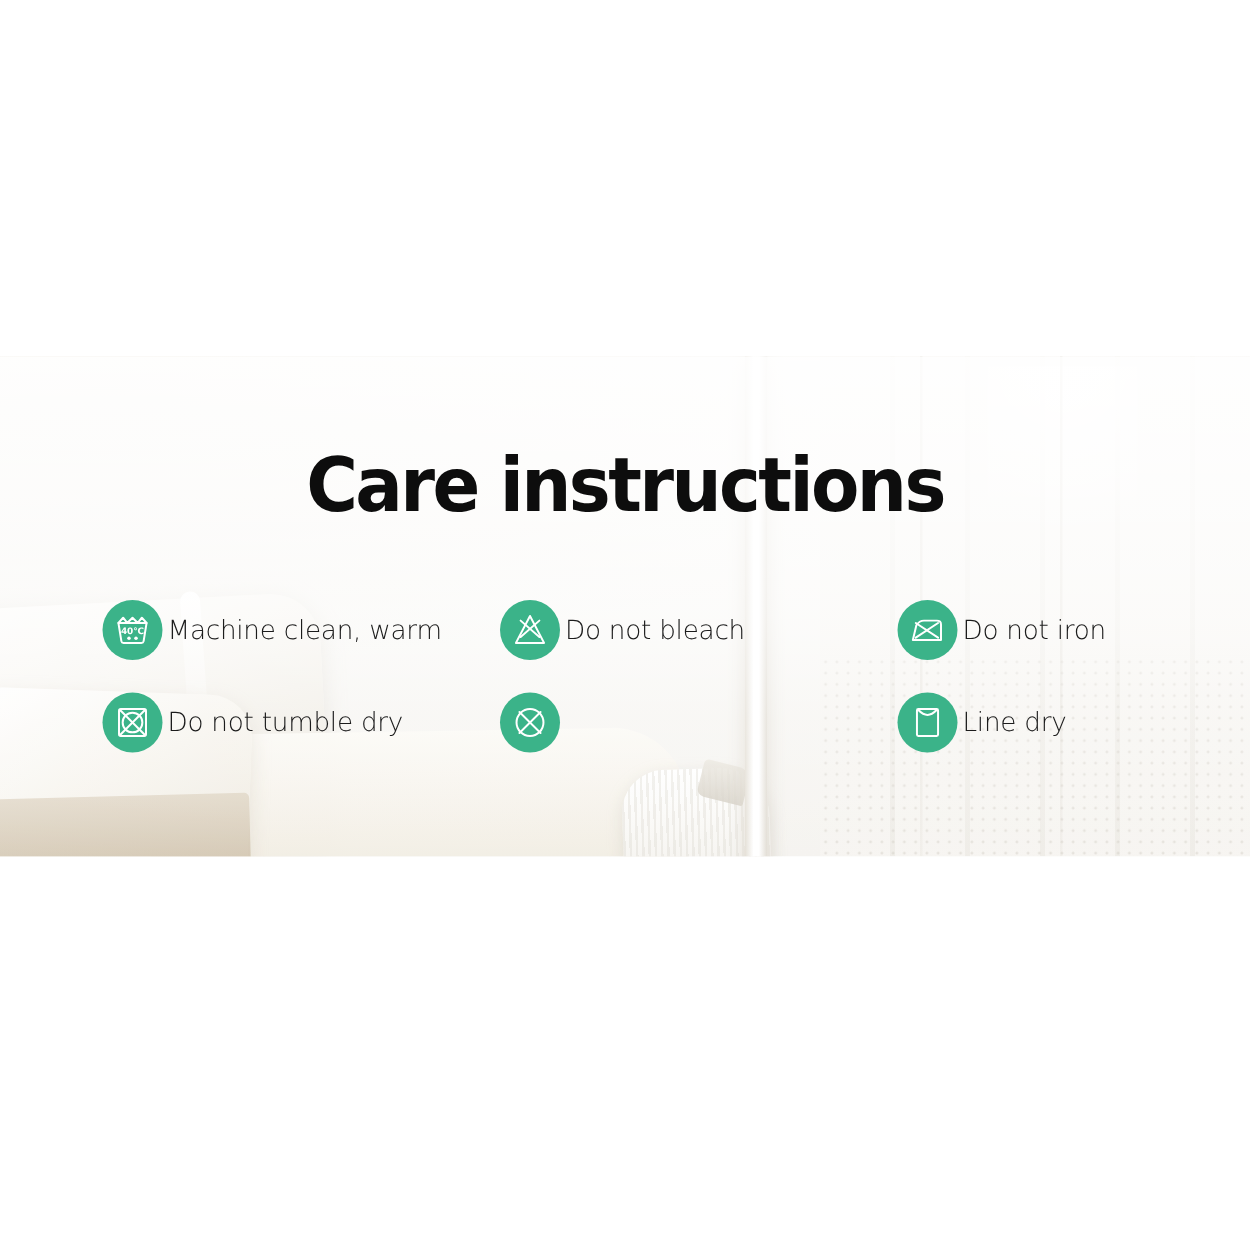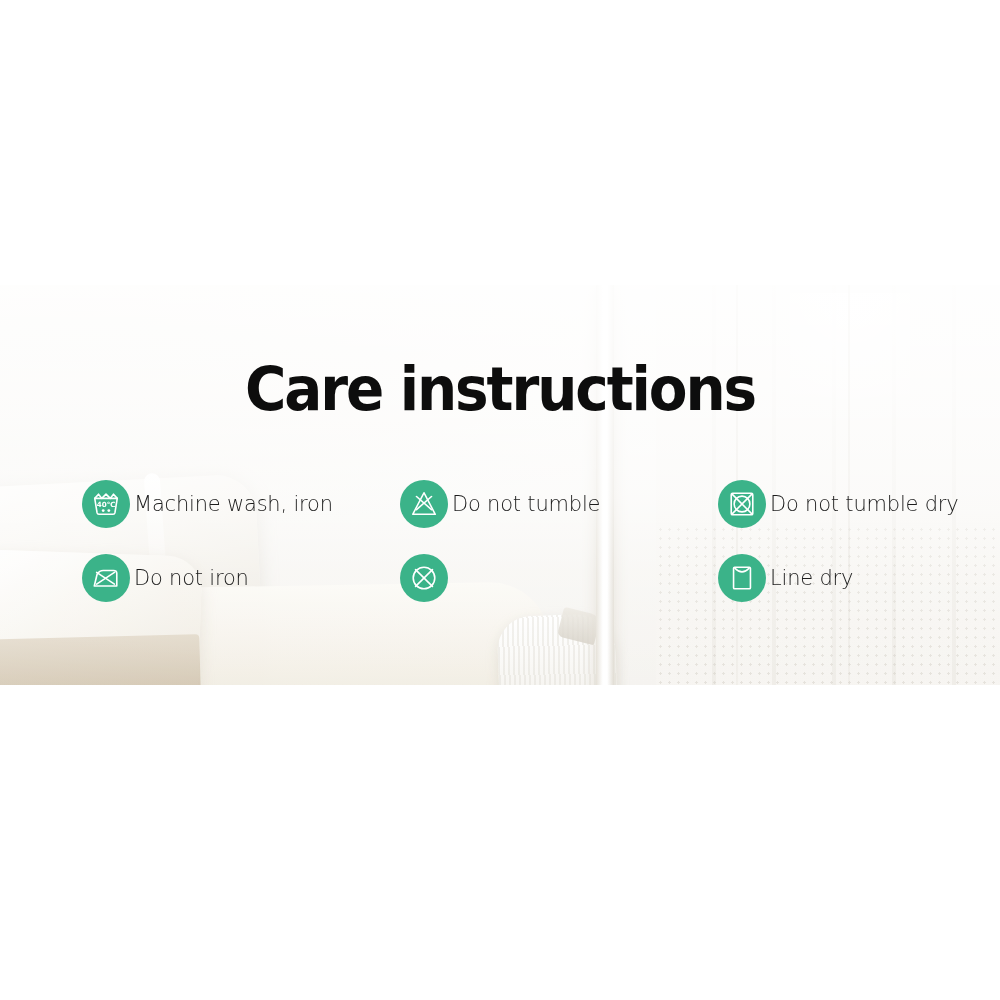--- a/index.html
+++ b/index.html
@@ -283,60 +283,60 @@
       <div class="care-item">
         <span class="badge">
           <svg width="30" height="30" viewBox="0 0 32 32" aria-hidden="true">
             <path d="M4 10 L28 10 L25.5 25.5 Q25.2 27 23.6 27 L8.4 27 Q6.8 27 6.5 25.5 Z" fill="none" stroke="#ffffff" stroke-width="1.7" stroke-linejoin="round"></path>
             <path d="M4 10 L8 5.5 L11.5 10 L16 5.5 L20.5 10 L24 5.5 L28 10" fill="none" stroke="#ffffff" stroke-width="1.7" stroke-linejoin="round" stroke-linecap="round"></path>
             <text x="16" y="19.6" text-anchor="middle" font-family="'DejaVu Sans', sans-serif" font-size="7.6" font-weight="700" fill="#ffffff">40℃</text>
             <circle cx="13" cy="23" r="1.5" fill="#ffffff"></circle>
             <circle cx="19" cy="23" r="1.5" fill="#ffffff"></circle>
           </svg>
         </span>
-        <span class="care-label">Machine wash, iron</span>
+        <span class="care-label">Machine clean, warm</span>
       </div>
 
       <div class="care-item">
         <span class="badge">
           <svg width="30" height="30" viewBox="0 0 32 32" aria-hidden="true">
             <path d="M16 4 L28 27 L4 27 Z" fill="none" stroke="#ffffff" stroke-width="1.7" stroke-linejoin="round"></path>
             <line x1="8" y1="8" x2="24" y2="22" stroke="#ffffff" stroke-width="1.7" stroke-linecap="round"></line>
             <line x1="24" y1="8" x2="8" y2="22" stroke="#ffffff" stroke-width="1.7" stroke-linecap="round"></line>
           </svg>
         </span>
-        <span class="care-label">Do not tumble</span>
+        <span class="care-label">Do not bleach</span>
+      </div>
+
+      <div class="care-item">
+        <span class="badge">
+          <svg width="30" height="30" viewBox="0 0 32 32" aria-hidden="true">
+            <path d="M3.5 24.5 L27.5 24.5 L27.5 11 Q27.5 8 24 8 L13 8 Q9 8 6.5 12 Z" fill="none" stroke="#ffffff" stroke-width="1.7" stroke-linejoin="round"></path>
+            <line x1="6" y1="10" x2="25" y2="22.5" stroke="#ffffff" stroke-width="1.7" stroke-linecap="round"></line>
+            <line x1="25" y1="10" x2="6" y2="22.5" stroke="#ffffff" stroke-width="1.7" stroke-linecap="round"></line>
+          </svg>
+        </span>
+        <span class="care-label">Do not iron</span>
       </div>
 
       <div class="care-item">
         <span class="badge">
           <svg width="30" height="30" viewBox="0 0 32 32" aria-hidden="true">
             <rect x="4.5" y="4.5" width="23" height="23" rx="1.5" fill="none" stroke="#ffffff" stroke-width="1.7"></rect>
             <circle cx="16" cy="16" r="8.4" fill="none" stroke="#ffffff" stroke-width="1.7"></circle>
             <line x1="6" y1="6" x2="26" y2="26" stroke="#ffffff" stroke-width="1.7" stroke-linecap="round"></line>
             <line x1="26" y1="6" x2="6" y2="26" stroke="#ffffff" stroke-width="1.7" stroke-linecap="round"></line>
           </svg>
         </span>
         <span class="care-label">Do not tumble dry</span>
       </div>
 
       <div class="care-item">
         <span class="badge">
           <svg width="30" height="30" viewBox="0 0 32 32" aria-hidden="true">
-            <path d="M3.5 24.5 L27.5 24.5 L27.5 11 Q27.5 8 24 8 L13 8 Q9 8 6.5 12 Z" fill="none" stroke="#ffffff" stroke-width="1.7" stroke-linejoin="round"></path>
-            <line x1="6" y1="10" x2="25" y2="22.5" stroke="#ffffff" stroke-width="1.7" stroke-linecap="round"></line>
-            <line x1="25" y1="10" x2="6" y2="22.5" stroke="#ffffff" stroke-width="1.7" stroke-linecap="round"></line>
-          </svg>
-        </span>
-        <span class="care-label">Do not iron</span>
-      </div>
-
-      <div class="care-item">
-        <span class="badge">
-          <svg width="30" height="30" viewBox="0 0 32 32" aria-hidden="true">
             <circle cx="16" cy="16" r="11.5" fill="none" stroke="#ffffff" stroke-width="1.7"></circle>
             <line x1="7" y1="7" x2="25" y2="25" stroke="#ffffff" stroke-width="1.7" stroke-linecap="round"></line>
             <line x1="25" y1="7" x2="7" y2="25" stroke="#ffffff" stroke-width="1.7" stroke-linecap="round"></line>
           </svg>
         </span>
       </div>
 
       <div class="care-item">
         <span class="badge">
           <svg width="30" height="30" viewBox="0 0 32 32" aria-hidden="true">

